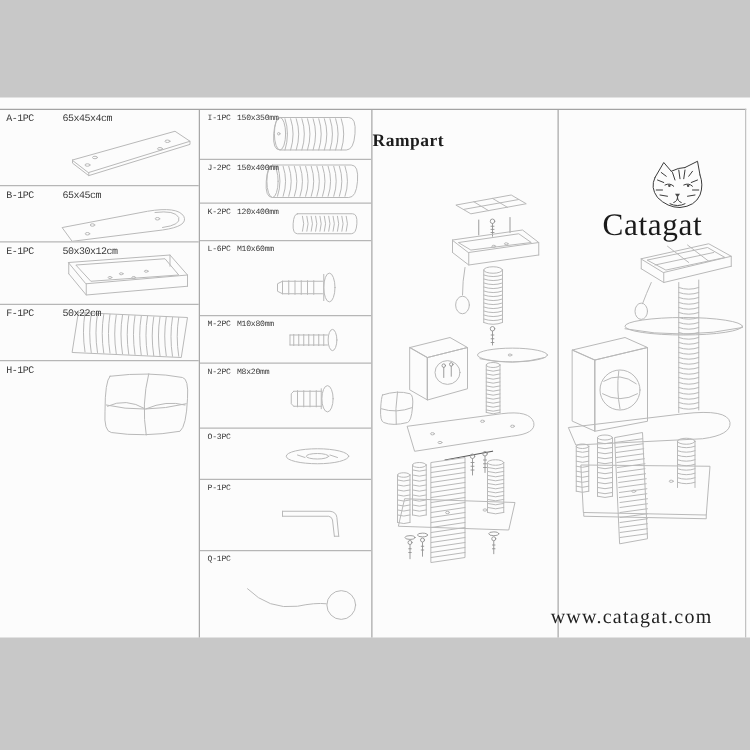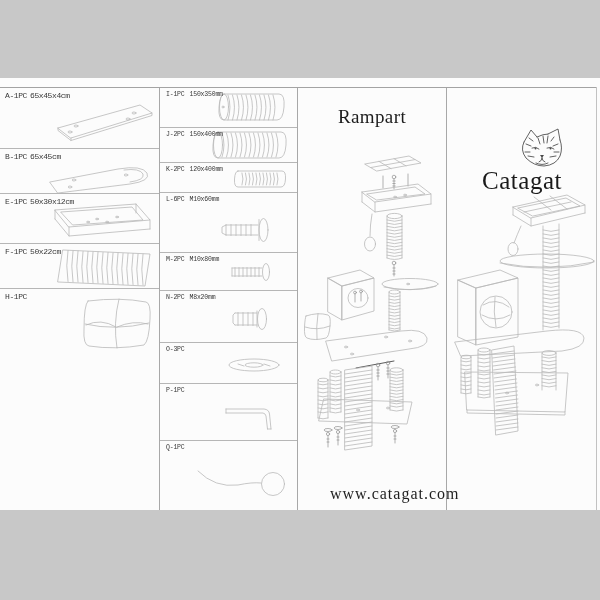--- a/index.html
+++ b/index.html
@@ -8,37 +8,37 @@
   .sheet{position:absolute;left:0;top:78px;width:600px;height:432px;background:#fcfcfc}
   .topline{position:absolute;left:0;top:9px;width:597px;height:1px;background:#a3a3a3}
   .rightline{position:absolute;left:596px;top:9px;bottom:0;width:1px;background:#c2c2c2}
   .col{position:absolute;top:10px;bottom:0;border-right:1px solid #a8a8a8}
   #col1{left:0;width:160px}
   #col2{left:160px;width:138px}
   #col3{left:298px;width:149px}
   #col4{left:447px;width:150px;border-right:none}
   .prow{position:relative;border-bottom:1px solid #b6b6b6;overflow:hidden}
   .prow.last{border-bottom:none}
-  .lab{position:absolute;left:5px;top:3px;display:flex;gap:3px;z-index:2;
+  .lab{position:absolute;left:5px;top:3px;display:flex;gap:23px;z-index:2;
        font-family:"Liberation Mono",monospace;font-size:8px;color:#393939;letter-spacing:-0.4px;white-space:pre}
   #col2 .lab{font-size:6.5px;letter-spacing:-0.2px;gap:5px;top:3px;left:6px}
   .art{position:absolute;left:0;top:0}
   .art *{fill:none;stroke:#b9b9b9;stroke-width:.8;stroke-linecap:round;stroke-linejoin:round}
   .art .dk{stroke:#8f8f8f;stroke-width:.7}
   .art .dk2{stroke:#5a5a5a;stroke-width:1}
-  .title-rampart{position:absolute;left:0;top:18px;width:100%;text-align:center;
-       font-size:19px;font-weight:normal;color:#1c1c1c;letter-spacing:.4px}
+  .title-rampart{position:absolute;left:0;top:18px;width:100%;
+       font-size:14px;font-weight:bold;color:#1c1c1c;letter-spacing:.4px}
   .item-no{position:absolute;left:0;top:22px;width:100%;text-align:center;
        font-size:15px;color:#1e1e1e;letter-spacing:.3px}
   .brand{position:absolute;left:0;top:79px;width:100%;text-align:center;
        font-size:25px;color:#1a1a1a;letter-spacing:.5px}
   .logo{position:absolute;left:71px;top:40px}
   .logo *{fill:none;stroke:#3b3b3b;stroke-width:.8;stroke-linecap:round;stroke-linejoin:round}
   .logo .f{fill:#4a4a4a;stroke:none}
-  .website{position:absolute;left:330px;top:407px;width:240px;text-align:left;
+  .website{position:absolute;left:330px;top:407px;width:240px;text-align:right;
        font-size:16px;color:#1f1f1f;letter-spacing:1px}
 </style>
 </head>
 <body>
 
 <div class="page" style="position:absolute;inset:0">
 <div class="sheet">
   <div class="topline"></div>
   <div class="rightline"></div>
 

